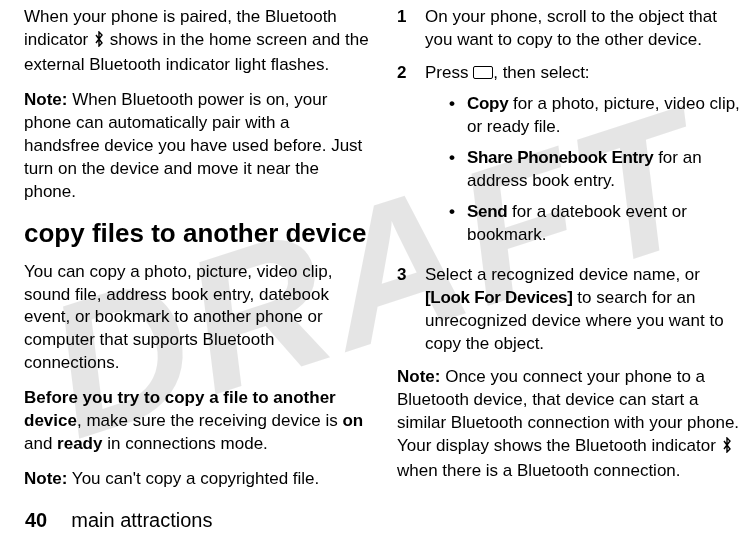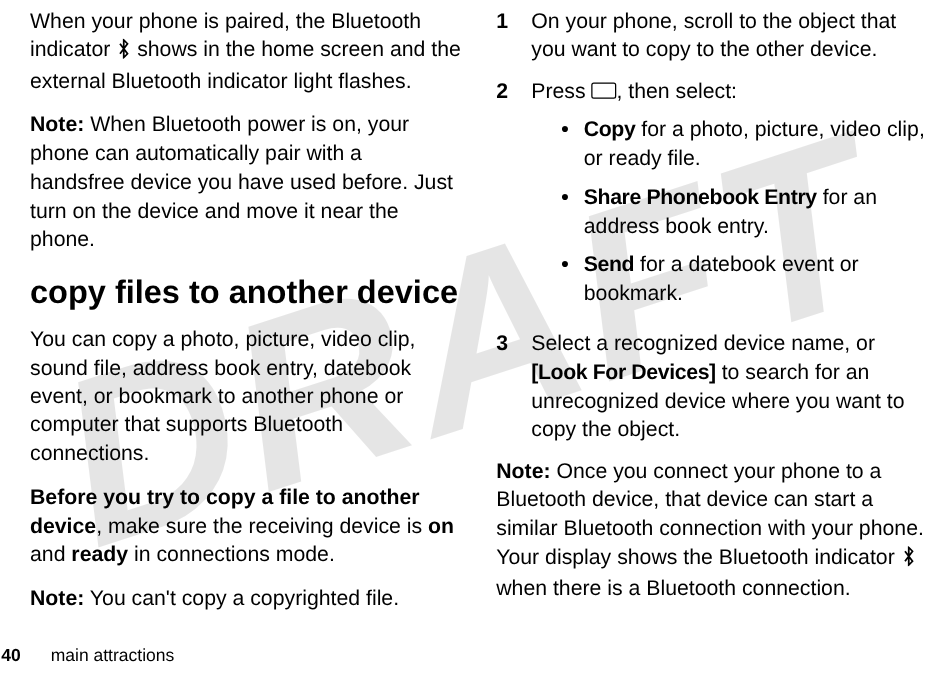--- a/index.html
+++ b/index.html
@@ -79,22 +79,22 @@
     display: inline-block;
     width: 20px;
     height: 13px;
     border: 1.5px solid #000;
     border-radius: 2px;
     vertical-align: -1px;
   }
   .footer {
     position: absolute;
     bottom: 14px;
-    left: 1px;
-    font-size: 14px;
+    left: 25px;
+    font-size: 20px;
     z-index: 1;
   }
   .footer .pn { font-weight: bold; margin-right: 24px; }
 </style>
 </head>
 <body>
 
 <div class="watermark">DRAFT</div>
 
 <div class="page">

